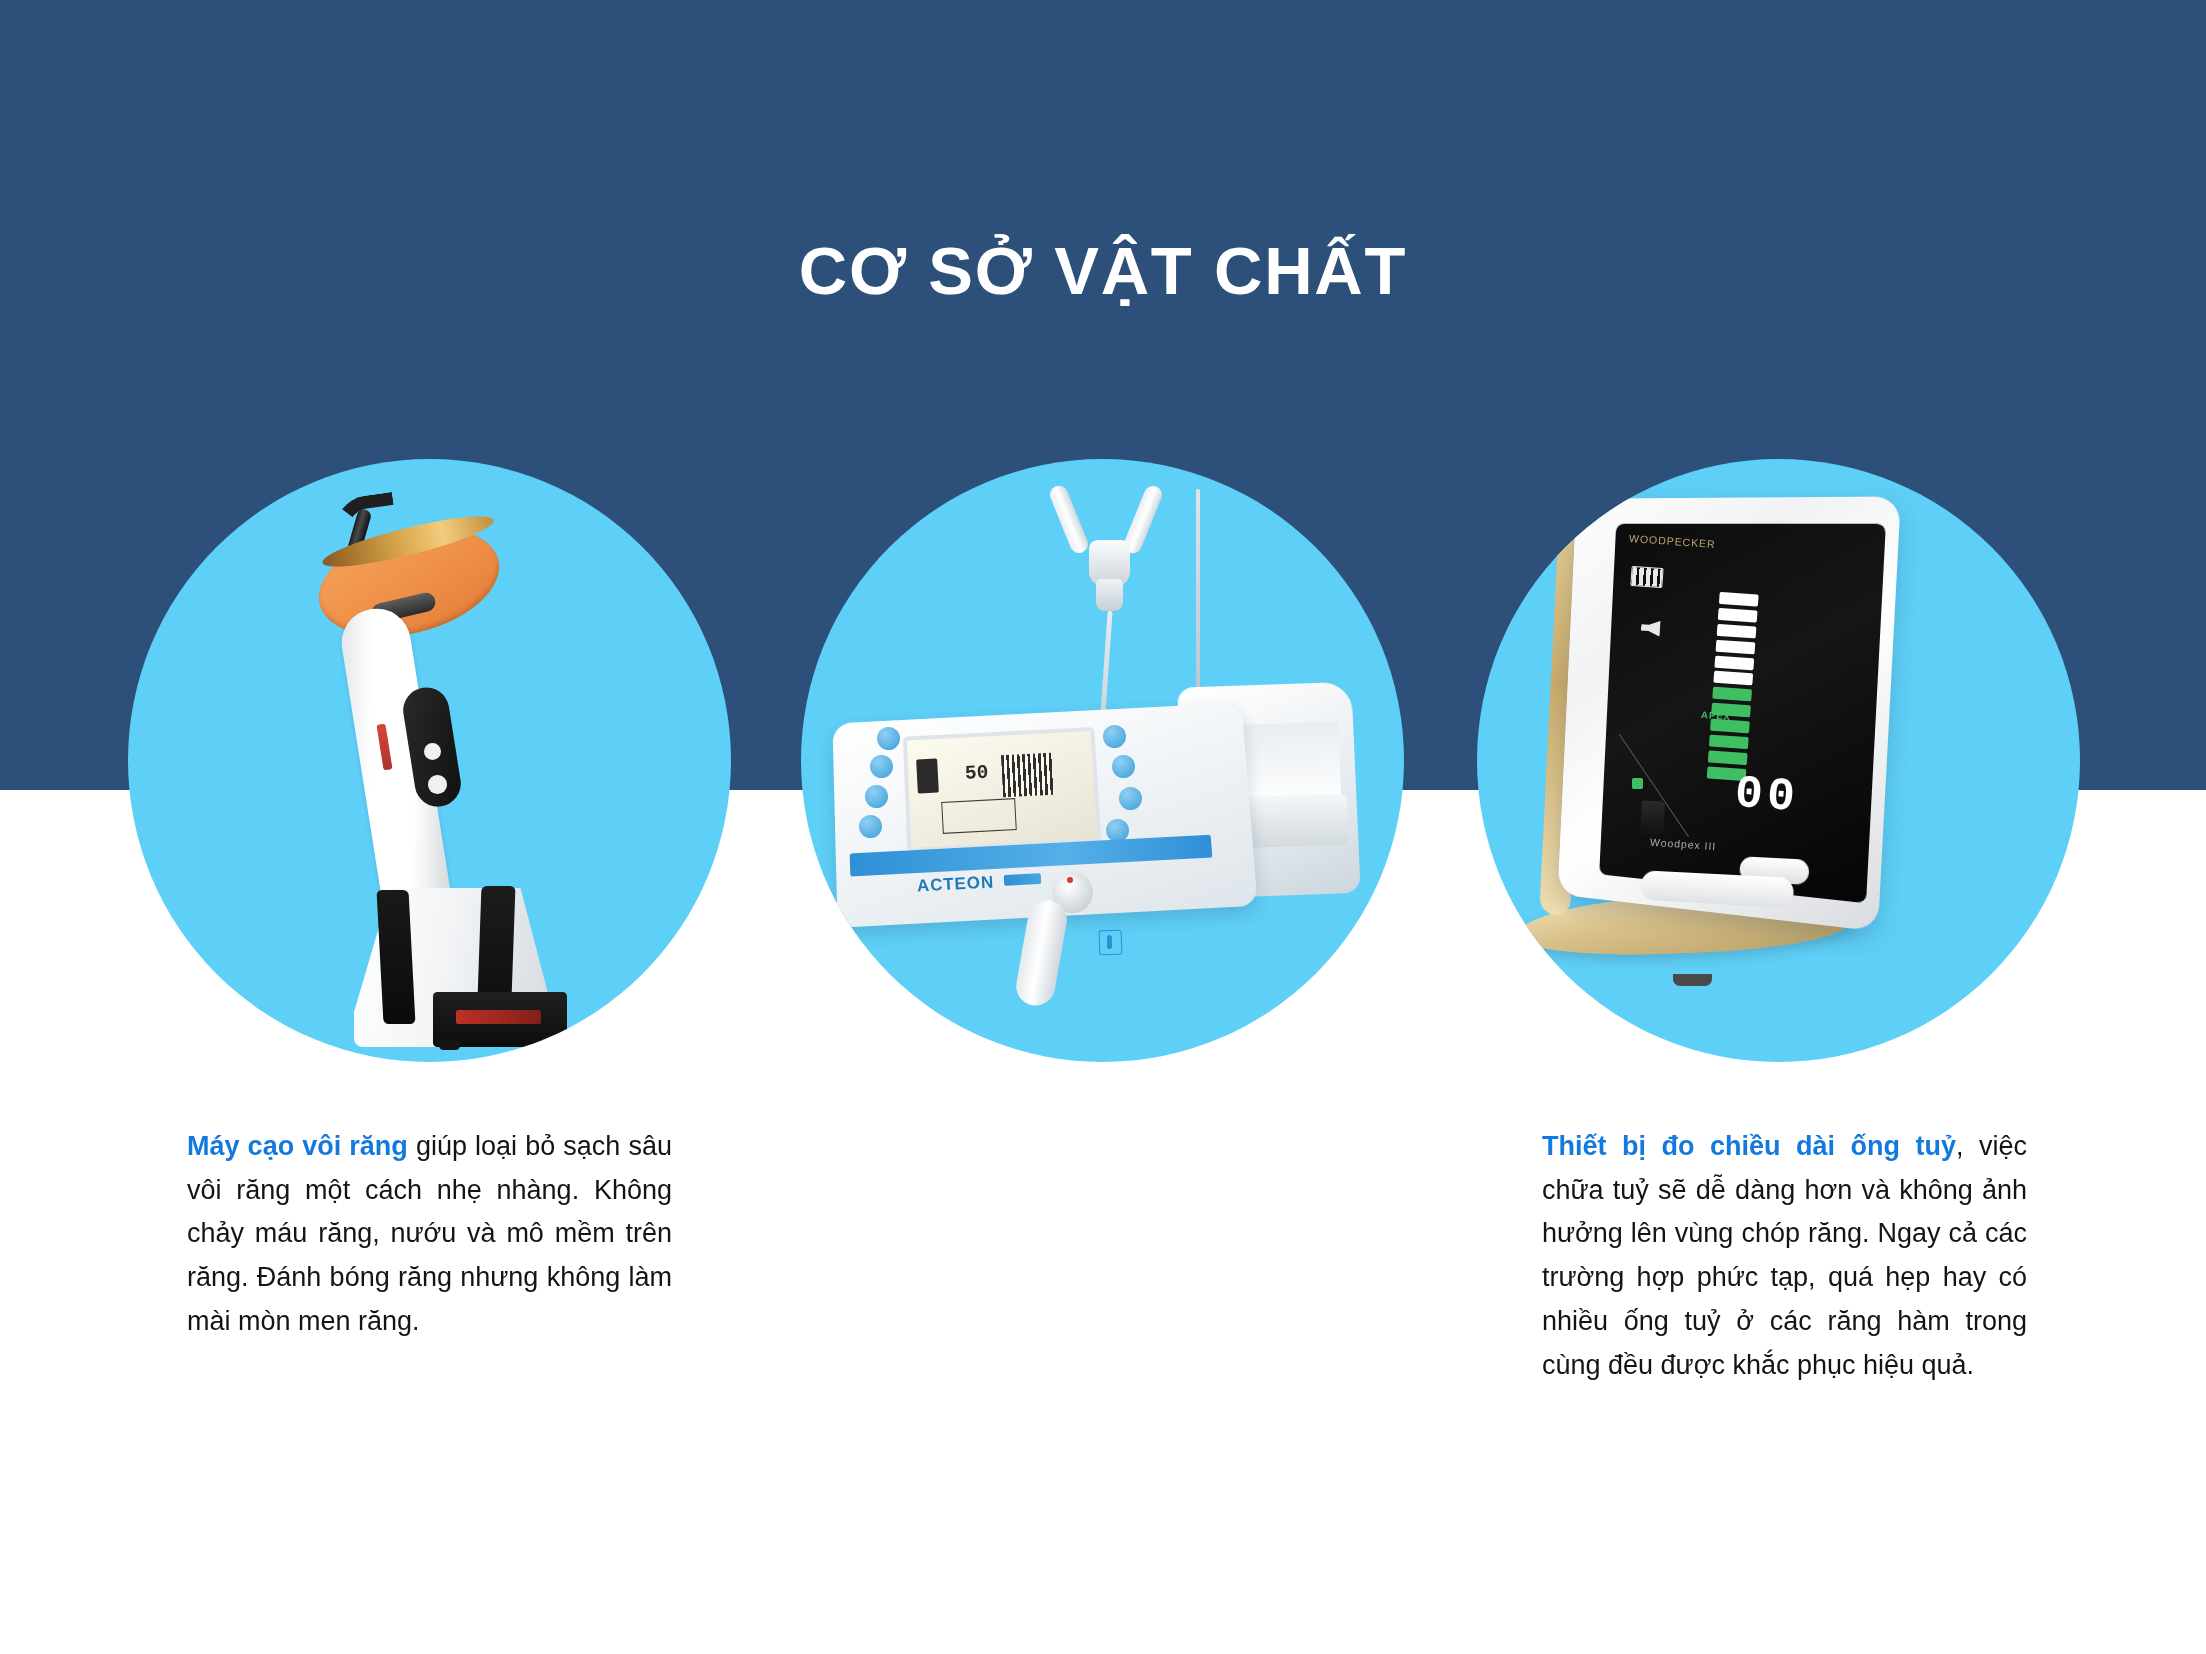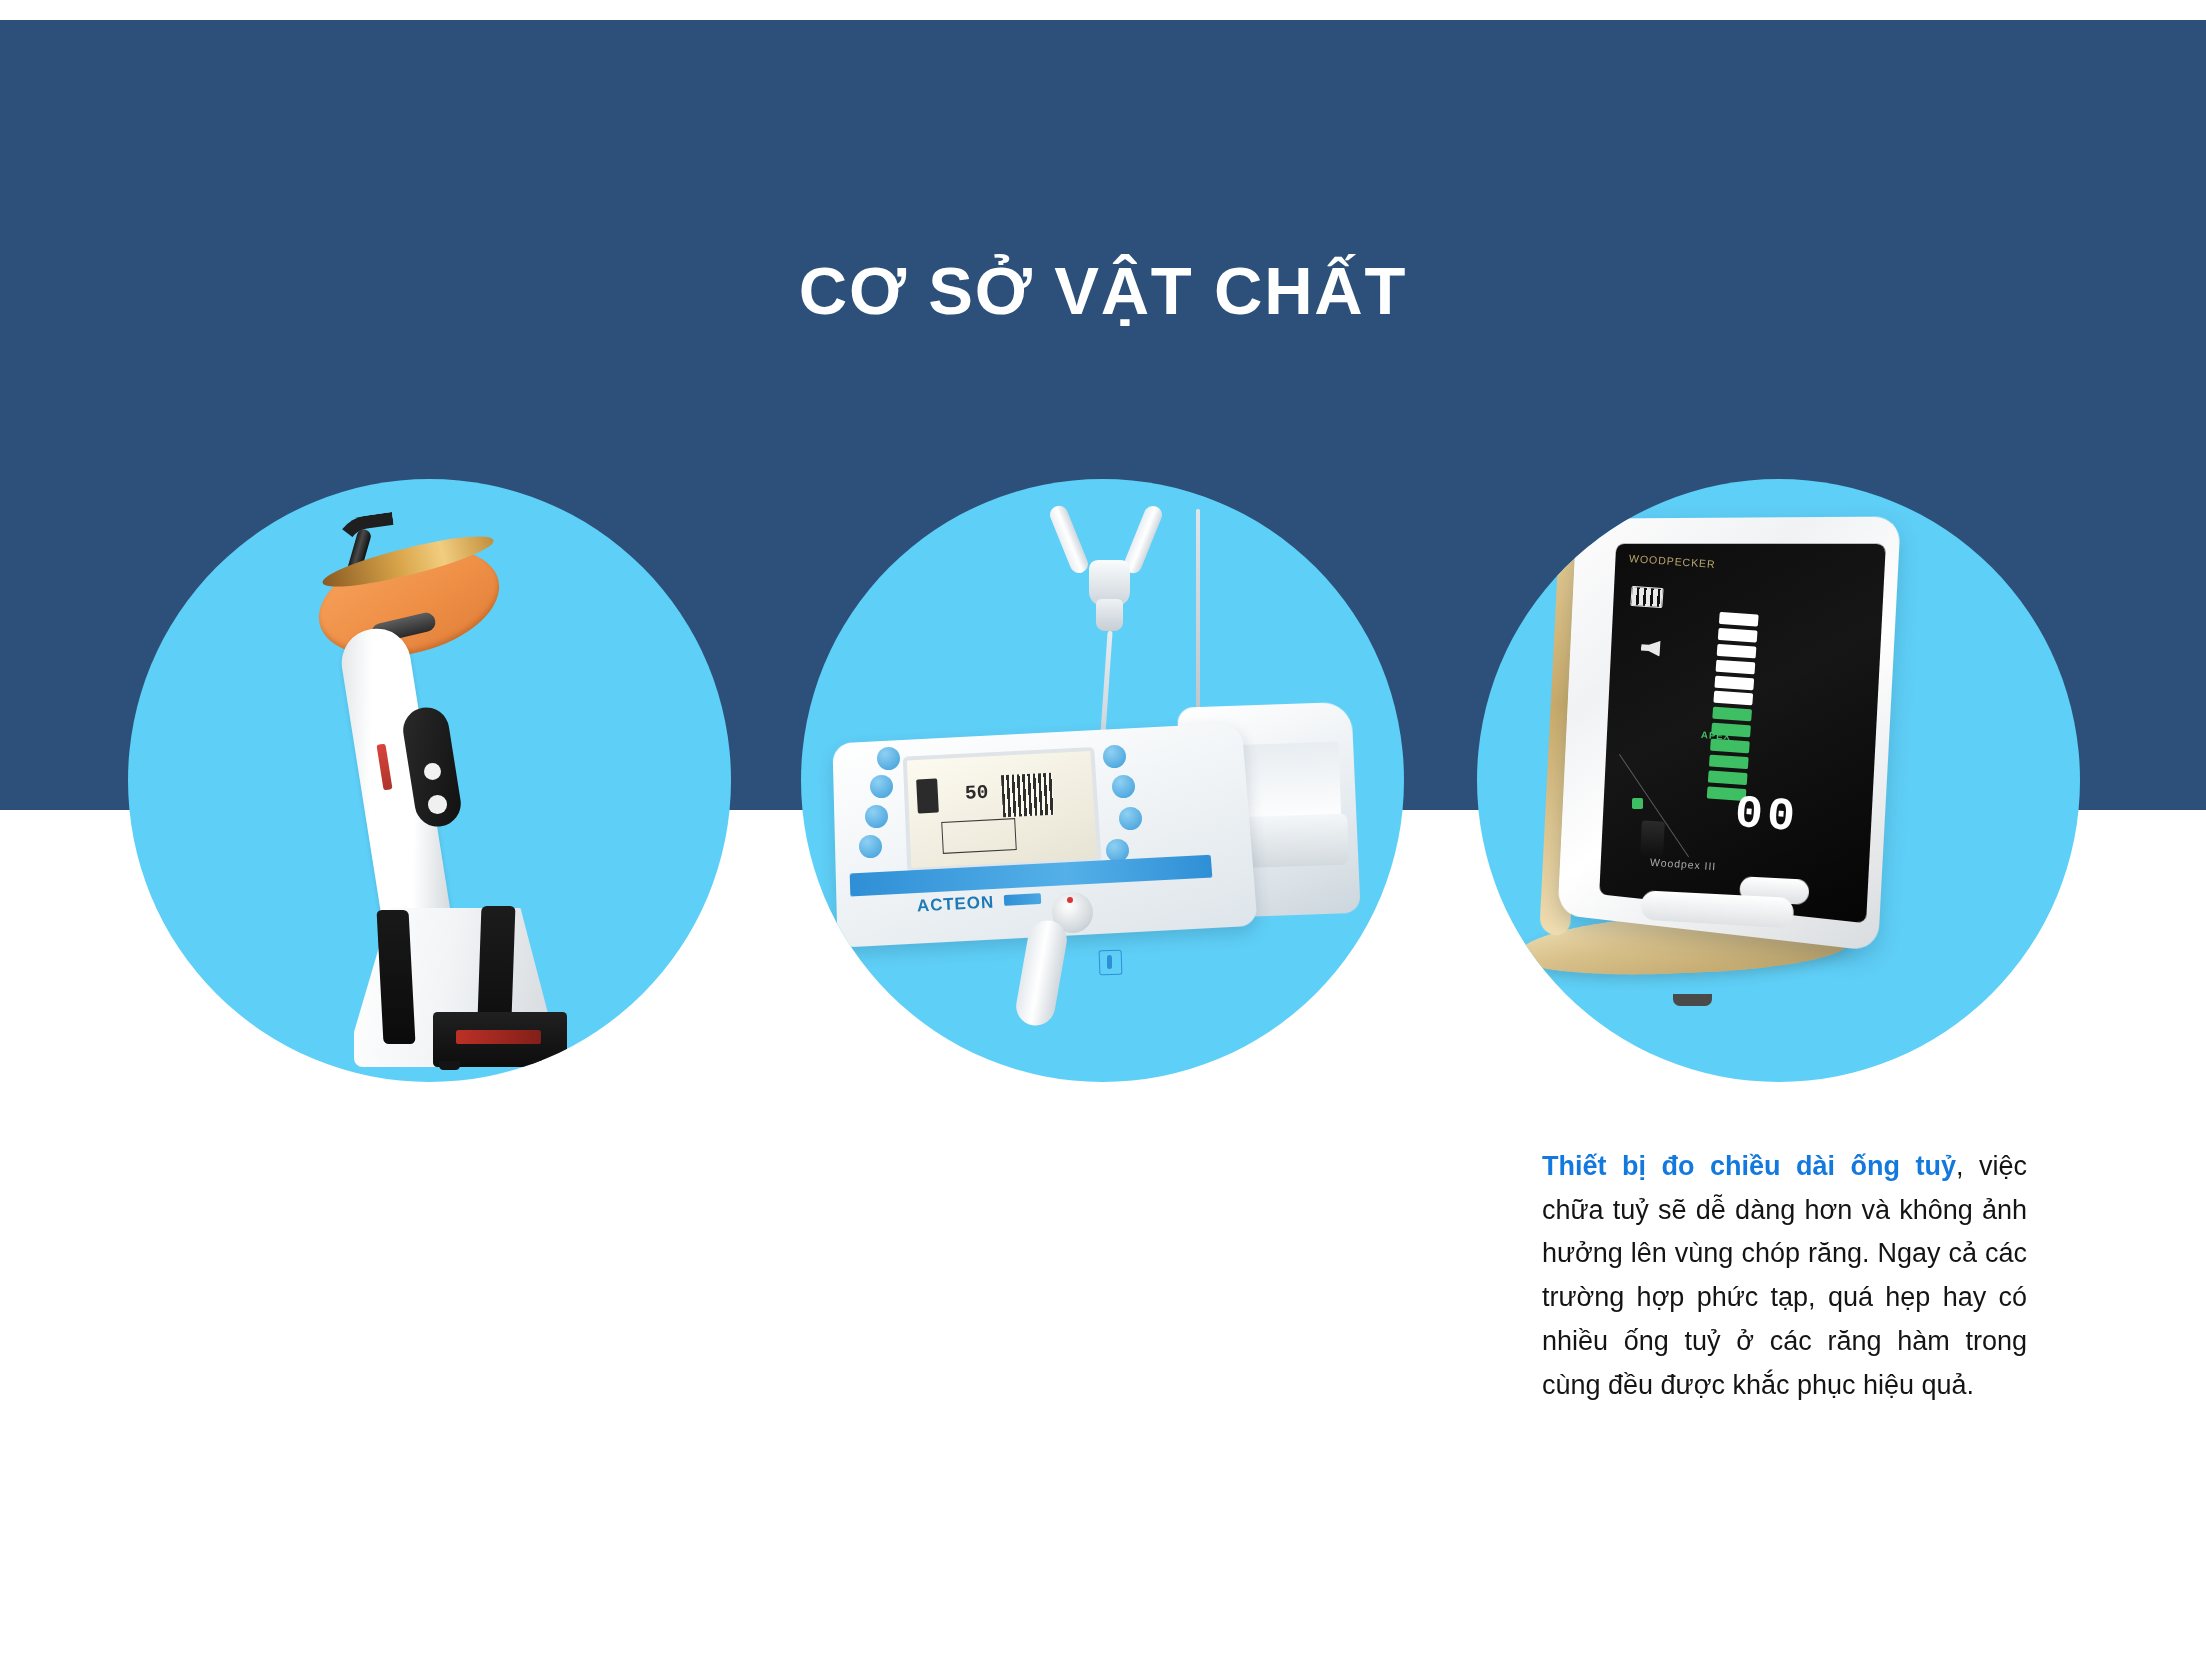--- a/index.html
+++ b/index.html
@@ -14,21 +14,20 @@
     overflow: hidden;
     position: relative;
   }
 
   
   #slide {
     position: absolute;
     inset: 0;
     background: #ffffff;
     overflow: hidden;
-    margin-top: 20px;
   }
   #header-band {
     position: absolute;
     left: 0; top: 0;
     width: 2206px;
     height: 790px;
     background: #2C5079;
   }
 
   
@@ -660,18 +659,19 @@
       <div id="dev3-apexlbl">APEX</div>
       <div id="dev3-digits">00</div>
       <div id="dev3-modelname">Woodpex III</div>
       <div id="dev3-led"></div>
       <div id="dev3-port"></div>
       <div id="dev3-keybar2"></div>
       <div id="dev3-keybar"></div>
     </div>
   </div>
 
+  <div class="caption" id="caption-1"><span class="lead">Máy cạo vôi răng</span><span> giúp loại bỏ sạch sâu vôi răng một cách nhẹ nhàng. Không chảy máu răng, nướu và mô mềm trên răng. Đánh bóng răng nhưng không làm mài mòn men răng.</span></div>
 
 
   <div class="caption" id="caption-3"><span class="lead">Thiết bị đo chiều dài ống tuỷ</span><span>, việc chữa tuỷ sẽ dễ dàng hơn và không ảnh hưởng lên vùng chóp răng. Ngay cả các trường hợp phức tạp, quá hẹp hay có nhiều ống tuỷ ở các răng hàm trong cùng đều được khắc phục hiệu quả.</span></div>
 
 </div>
 
 
 </body></html>

